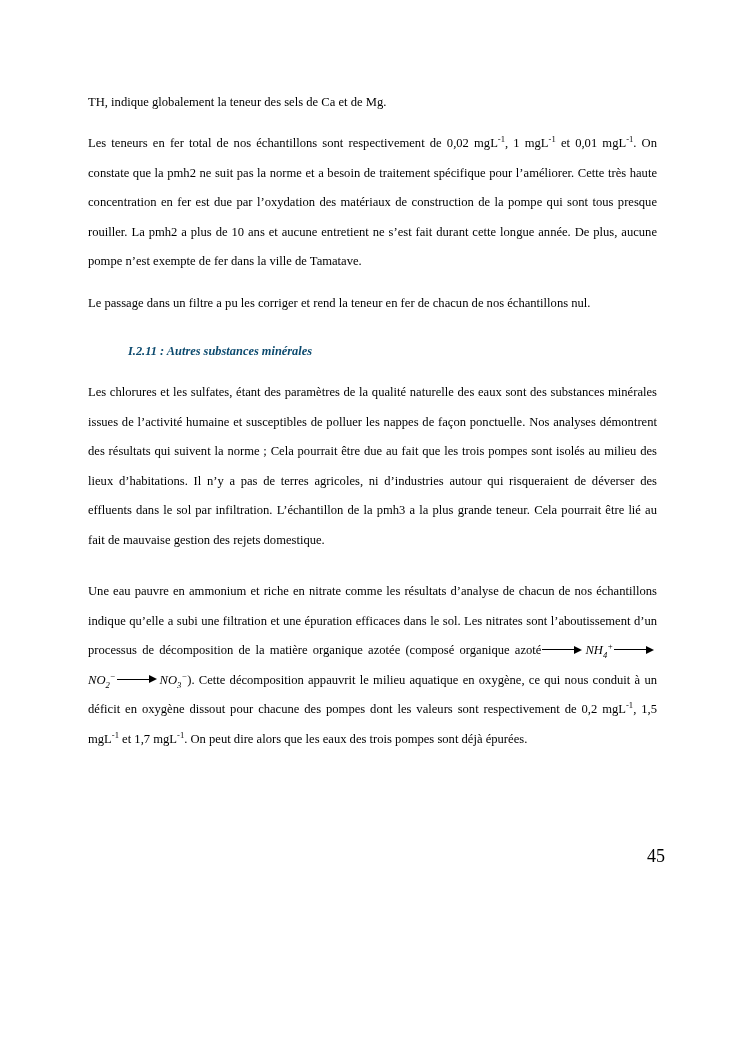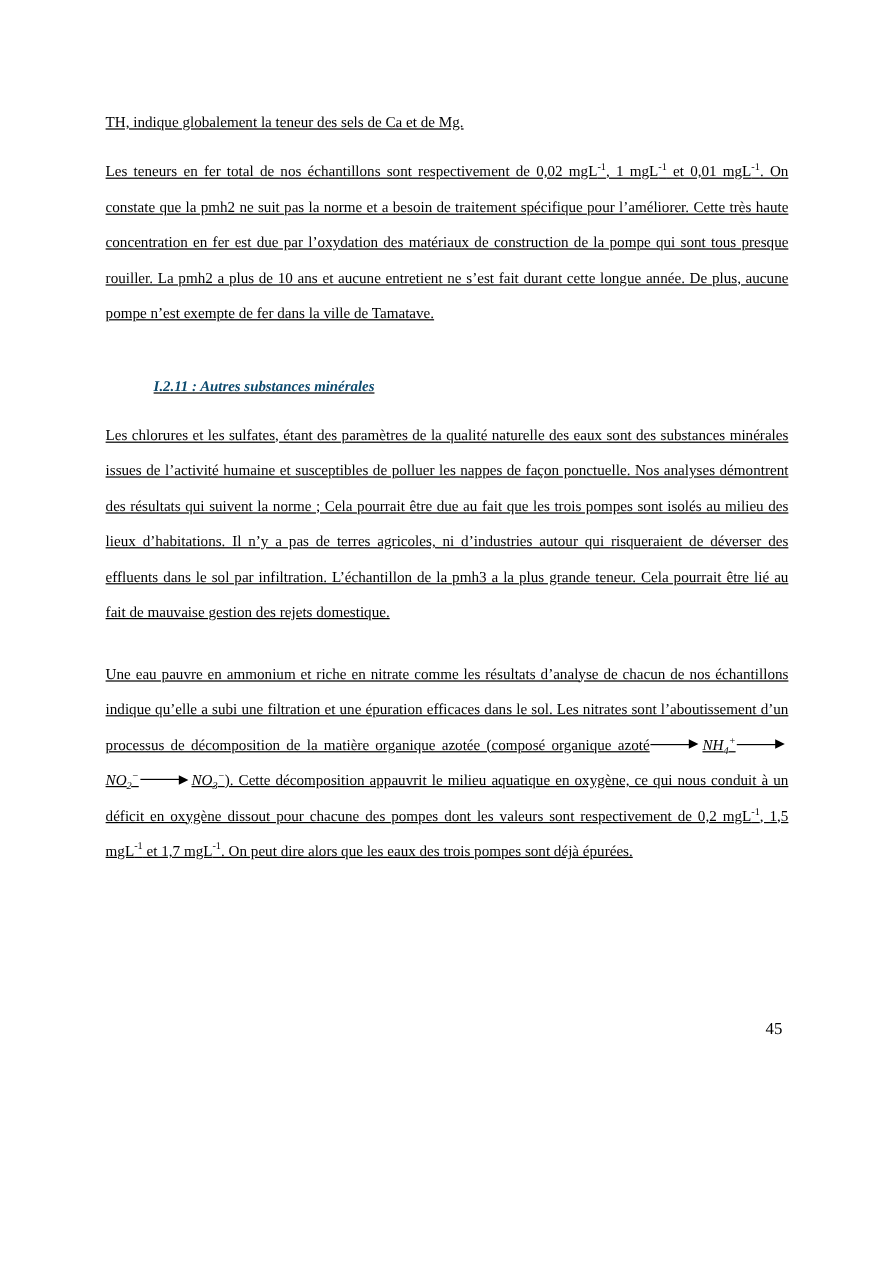--- a/index.html
+++ b/index.html
@@ -15,21 +15,20 @@
     position: relative;
     overflow: hidden;
   }
   .page {
     position: absolute;
     left: 0; top: 0;
     width: 745px;
     height: 915px;
     box-sizing: border-box;
     padding: 88px 88px 44px 88px;
-    text-decoration: underline;
   }
   .line {
     font-size: 12.6px;
     line-height: 29px;
     margin: 0;
   }
   .para {
     font-size: 12.6px;
     line-height: 29.5px;
     margin: 0;
@@ -77,40 +76,41 @@
     position: absolute;
     right: 2px;
     top: 0.5px;
     width: 0; height: 0;
     border-left: 8px solid #000;
     border-top: 4.2px solid transparent;
     border-bottom: 4.2px solid transparent;
   }
   .page-number {
     position: absolute;
-    right: 93px;
+    right: 80px;
     bottom: 48px;
-    font-size: 14px;
+    font-size: 18px;
   }
   .nowrap { white-space: nowrap; }
 </style>
 </head>
 <body>
 
 <div class="page">
 
   <p class="line">TH, indique globalement la teneur des sels de Ca et de Mg.</p>
 
   <div class="gap-sm"></div>
 
 
   <p class="para">Les teneurs en fer total de nos échantillons sont respectivement de 0,02 mgL<sup>-1</sup>, 1 mgL<sup>-1</sup> et 0,01 mgL<sup>-1</sup>. On constate que la pmh2 ne suit pas la norme et a besoin de traitement spécifique pour l’améliorer. Cette très haute concentration en fer est due par l’oxydation des matériaux de construction de la pompe qui sont tous presque rouiller. La pmh2 a plus de 10 ans et aucune entretient ne s’est fait durant cette longue année. De plus, aucune pompe n’est exempte de fer dans la ville de Tamatave.</p>
 
   <div class="gap-sm"></div>
 
+  <p class="para">Le passage dans un filtre a pu les corriger et rend la teneur en fer de chacun de nos échantillons nul.</p>
 
   <div class="gap-md"></div>
 
   <h3 class="heading" style="color: #0c4a6e;">I.2.11 : Autres substances minérales</h3>
 
   <div class="gap-sm"></div>
 
   <p class="para">Les chlorures et les sulfates, étant des paramètres de la qualité naturelle des eaux sont des substances minérales issues de l’activité humaine et susceptibles de polluer les nappes de façon ponctuelle. Nos analyses démontrent des résultats qui suivent la norme ;  Cela pourrait être due au fait que les trois pompes sont isolés au milieu des lieux d’habitations. Il n’y a pas de terres agricoles, ni d’industries autour qui risqueraient de déverser des effluents dans le sol par infiltration. L’échantillon de la pmh3 a la plus grande teneur. Cela pourrait être lié au fait de mauvaise gestion des rejets domestique.</p>
 
   <div class="gap-lg"></div>

